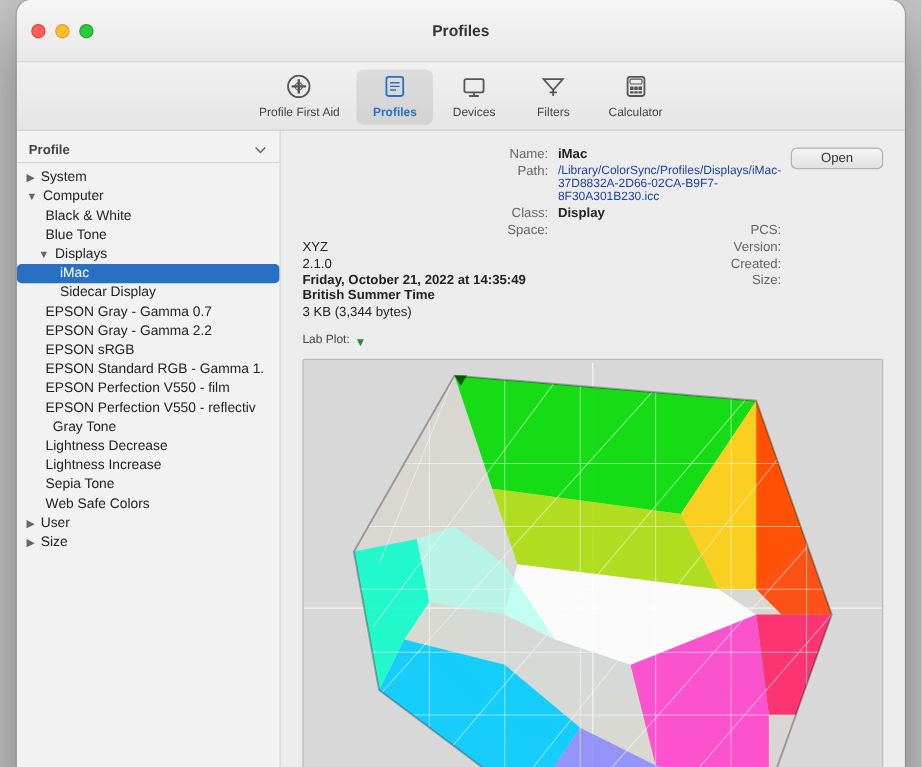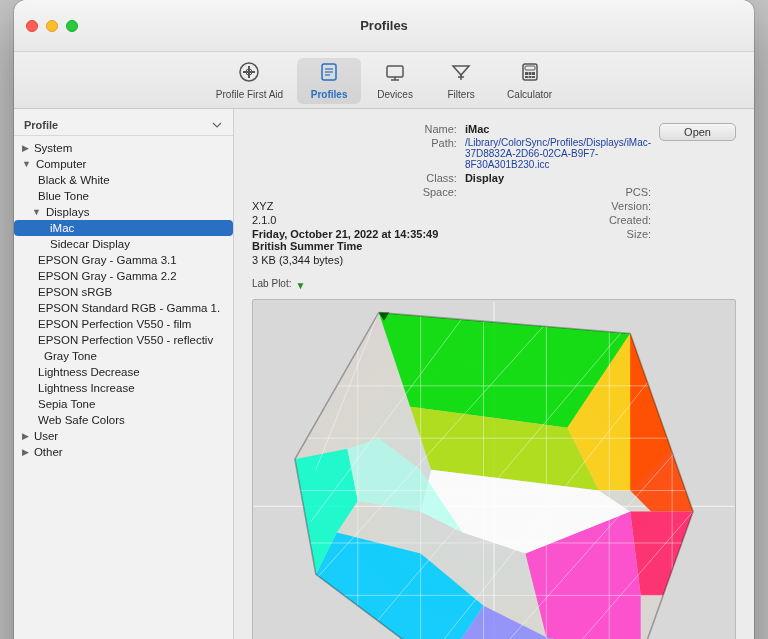--- a/index.html
+++ b/index.html
@@ -284,21 +284,21 @@
         <span style="margin-left:10px;" class="arrow">▼</span>
         <span style="margin-left:2px;">Displays</span>
       </div>
       <div class="tree-item selected">
         <span style="margin-left:28px;">iMac</span>
       </div>
       <div class="tree-item">
         <span style="margin-left:28px;">Sidecar Display</span>
       </div>
       <div class="tree-item">
-        <span style="margin-left:16px;">EPSON  Gray - Gamma 3.1</span>
+        <span style="margin-left:16px;">EPSON  Gray - Gamma 0.7</span>
       </div>
       <div class="tree-item">
         <span style="margin-left:16px;">EPSON  Gray - Gamma 2.2</span>
       </div>
       <div class="tree-item">
         <span style="margin-left:16px;">EPSON  sRGB</span>
       </div>
       <div class="tree-item">
         <span style="margin-left:16px;">EPSON  Standard RGB - Gamma 1.</span>
       </div>
@@ -322,21 +322,21 @@
       </div>
       <div class="tree-item">
         <span style="margin-left:16px;">Web Safe Colors</span>
       </div>
       <div class="tree-item">
         <span class="arrow">▶</span>
         <span style="margin-left:2px;">User</span>
       </div>
       <div class="tree-item">
         <span class="arrow">▶</span>
-        <span style="margin-left:2px;">Other</span>
+        <span style="margin-left:2px;">Size</span>
       </div>
     </div>
 
     <div class="main-panel">
 
       <div style="display:flex; align-items:flex-start; justify-content:space-between; margin-bottom:2px;">
         <div class="info-grid">
           <span class="info-label">Name:</span>
           <span class="info-value bold">iMac</span>
 

